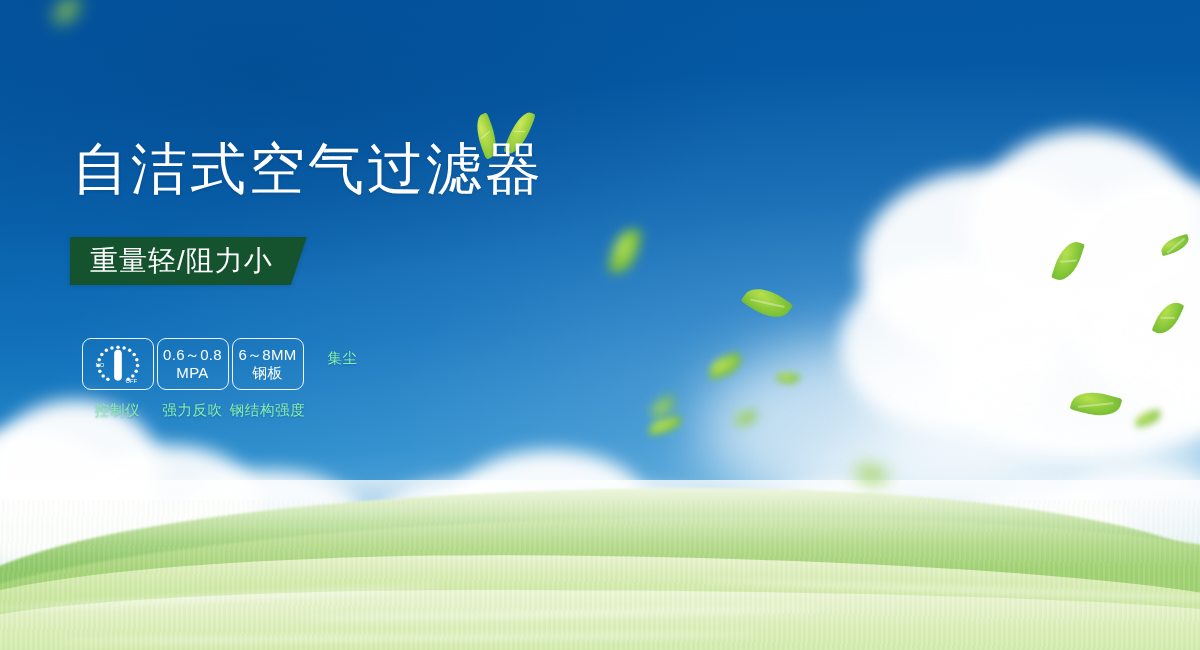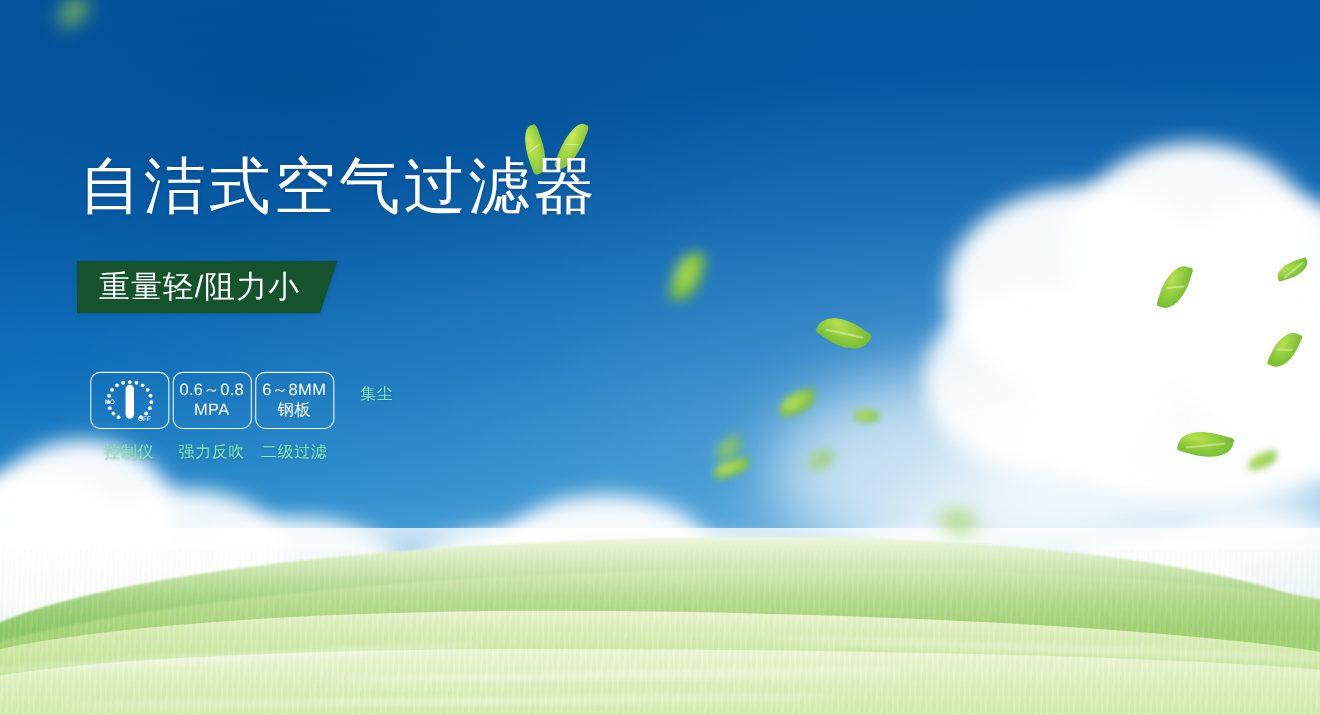--- a/index.html
+++ b/index.html
@@ -309,21 +309,21 @@
       </div>
       <div class="caption">强力反吹</div>
     </div>
 
 
     <div class="feature">
       <div class="tile">
         <div class="tile-text">6～8MM</div>
         <div class="tile-text">钢板</div>
       </div>
-      <div class="caption">二级过滤</div>
+      <div class="caption">钢结构强度</div>
     </div>
 
     <div class="feature">
       <div class="caption">集尘</div>
     </div>
 
   </div>
 
   <div class="leaf blur" style="left:648px; top:418px; width:34px; height:15px; transform:rotate(-10deg);"></div>
 

